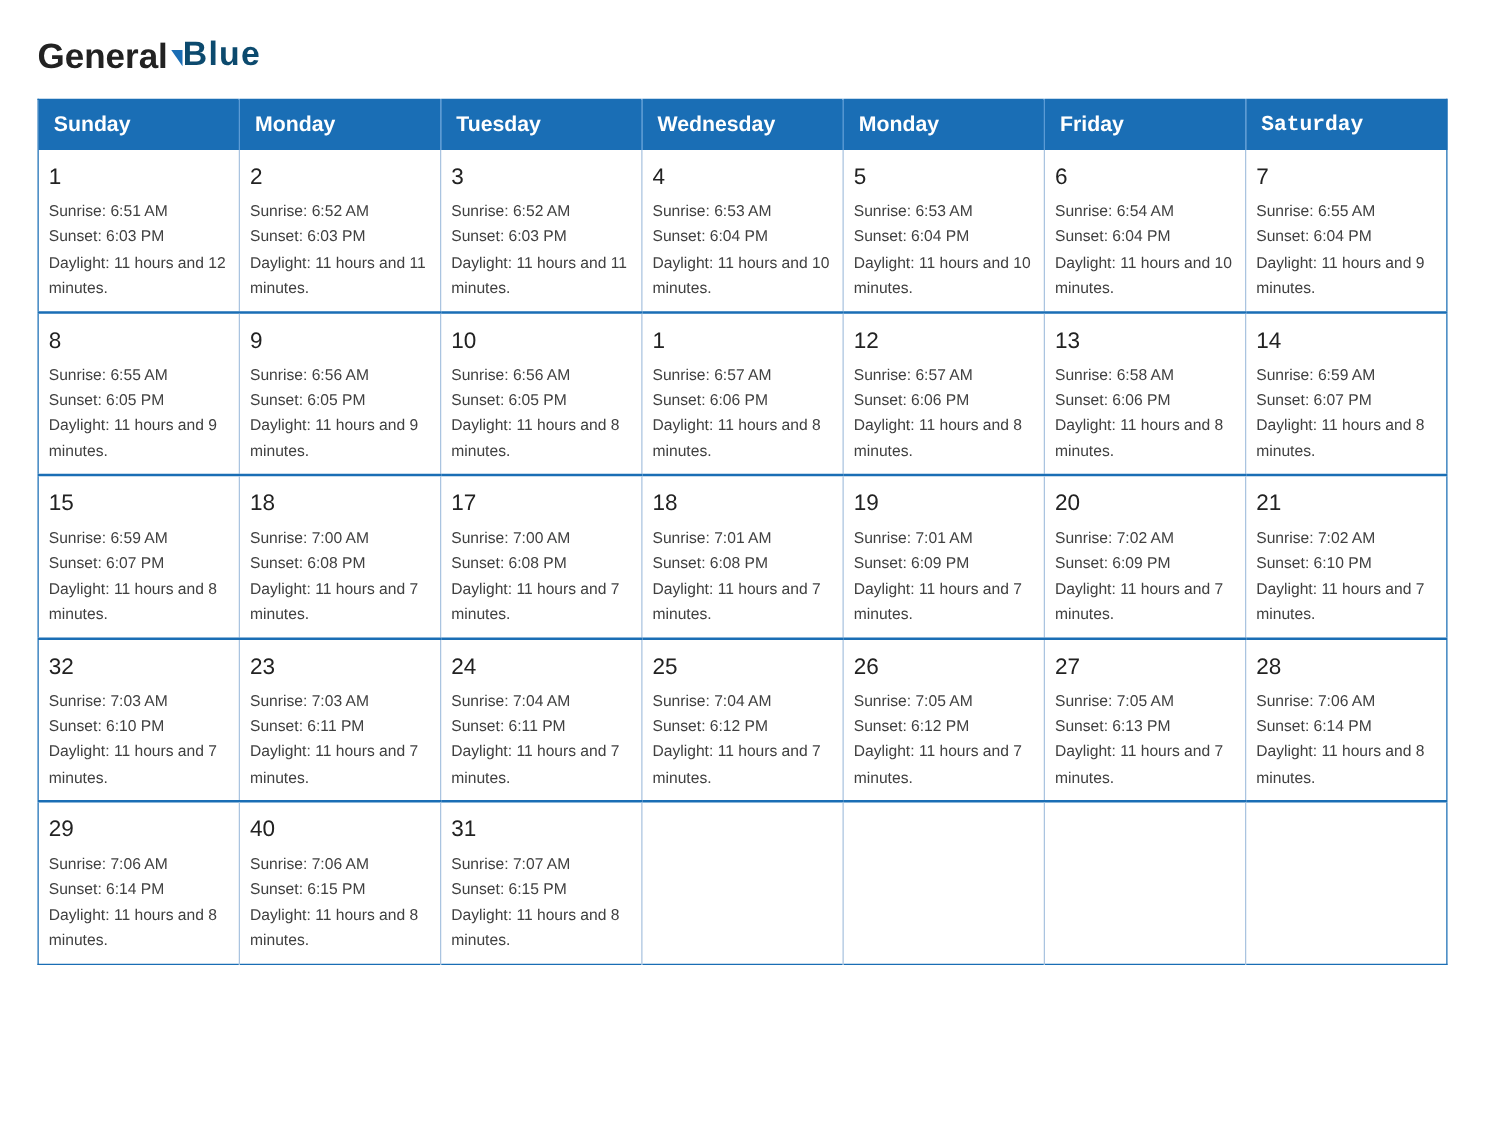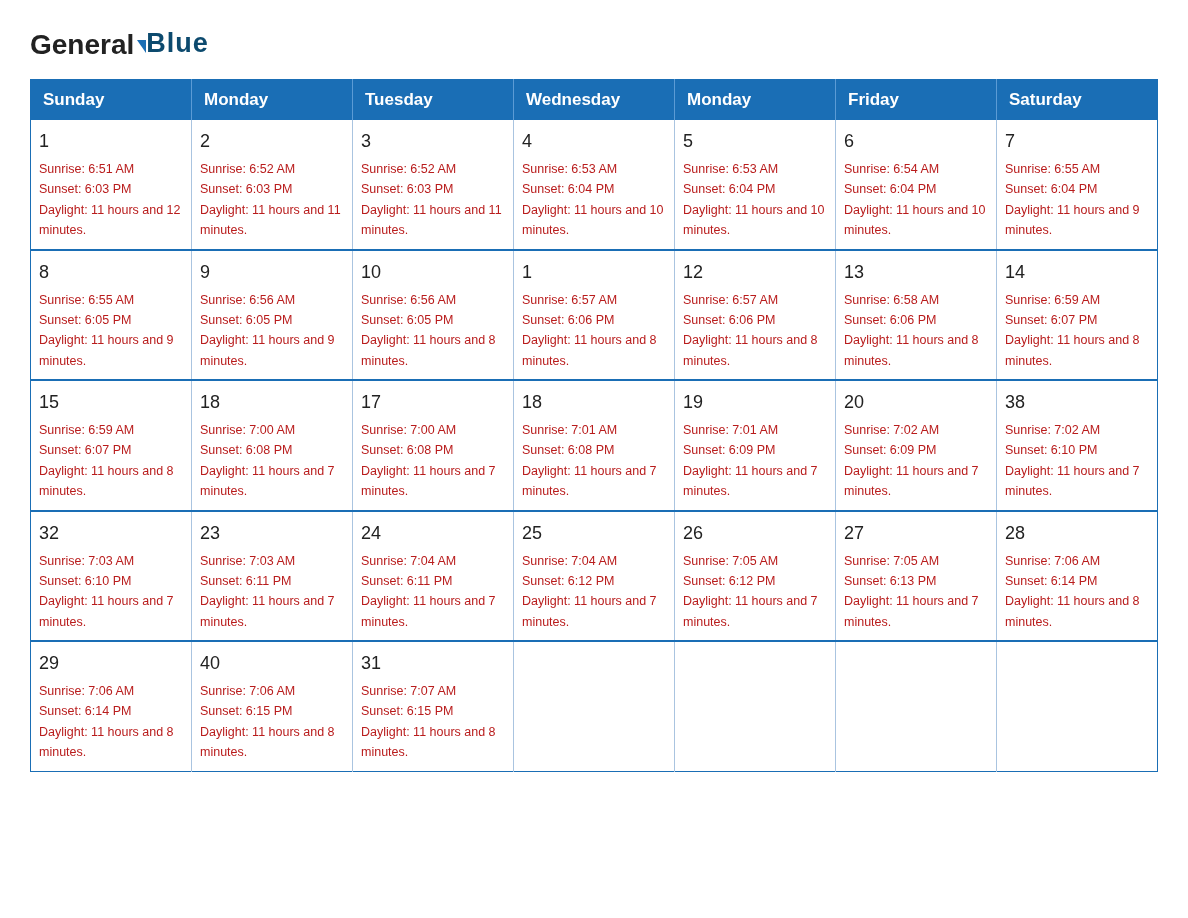--- a/index.html
+++ b/index.html
@@ -56,20 +56,21 @@
       background-color: #1a6eb5;
       color: #fff;
       font-size: 17px;
       font-weight: bold;
       padding: 10px 12px;
       text-align: left;
       border-right: 1px solid #5b9bd5;
     }
     .calendar thead tr th:last-child {
       border-right: none;
+      font-family: Liberation Mono, monospace;
     }
     .calendar tbody tr td {
       vertical-align: top;
       padding: 8px;
       font-size: 13px;
       border-right: 1px solid #aac4e0;
       border-bottom: 2px solid #1a6eb5;
       width: 14.28%;
       min-height: 100px;
       line-height: 1.5;
@@ -81,21 +82,21 @@
       border-bottom: none;
     }
     .day-num {
       font-size: 18px;
       font-weight: normal;
       margin-bottom: 4px;
       display: block;
     }
     .day-info {
       font-size: 12.5px;
-      color: #b91c1c;
+      color: #404040;
       line-height: 1.55;
     }
     .empty-cell {
       background: #fff;
     }
   </style>
 </head>
 <body>
 
 <div class="header">
@@ -203,21 +204,21 @@
         </td>
         <td>
           <span class="day-num">19</span>
           <span class="day-info">Sunrise: 7:01 AM<br>Sunset: 6:09 PM<br>Daylight: 11 hours and 7 minutes.</span>
         </td>
         <td>
           <span class="day-num">20</span>
           <span class="day-info">Sunrise: 7:02 AM<br>Sunset: 6:09 PM<br>Daylight: 11 hours and 7 minutes.</span>
         </td>
         <td>
-          <span class="day-num">38</span>
+          <span class="day-num">21</span>
           <span class="day-info">Sunrise: 7:02 AM<br>Sunset: 6:10 PM<br>Daylight: 11 hours and 7 minutes.</span>
         </td>
       </tr>
       <tr>
         <td>
           <span class="day-num">32</span>
           <span class="day-info">Sunrise: 7:03 AM<br>Sunset: 6:10 PM<br>Daylight: 11 hours and 7 minutes.</span>
         </td>
         <td>
           <span class="day-num">23</span>

